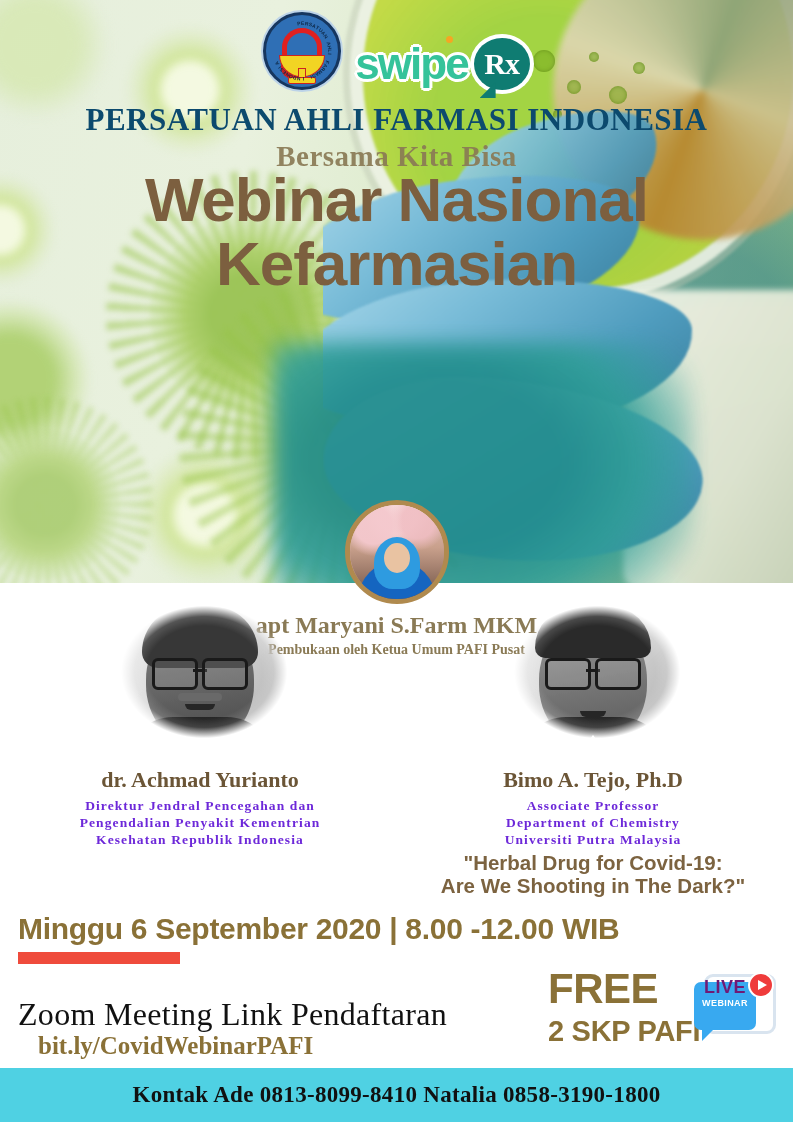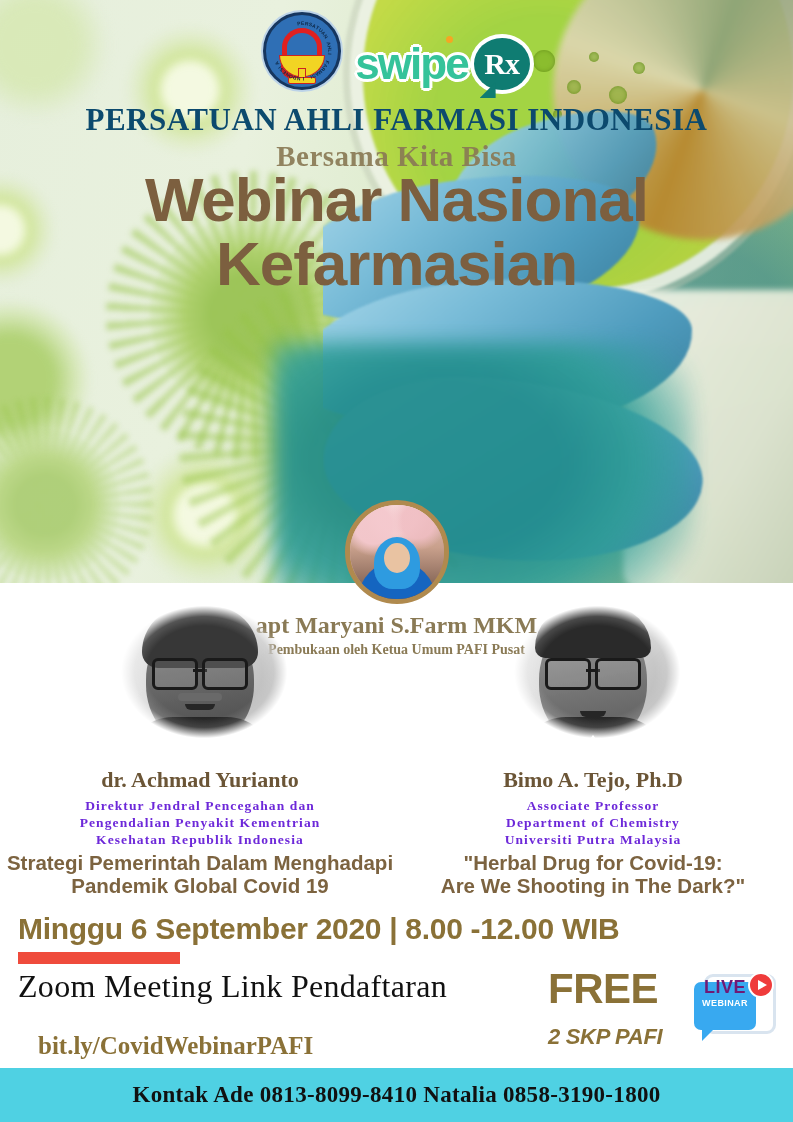--- a/index.html
+++ b/index.html
@@ -208,30 +208,30 @@
   .sp-role{font-family:"Liberation Serif",serif;font-weight:700;font-size:13.5px;color:#6d28d9;letter-spacing:1.1px;line-height:1.25;margin-top:5px;}
   .sp-topic{font-family:"Liberation Sans",sans-serif;font-weight:700;font-size:20.5px;color:#7c6340;line-height:1.12;margin-top:3px;}
 
   
   .datetime{
     position:absolute;left:18px;top:912px;
     font-family:"Liberation Sans",sans-serif;font-weight:700;font-size:30px;color:#8a7137;letter-spacing:-.3px;
   }
   .redbar{position:absolute;left:18px;top:952px;width:162px;height:12px;background:#ef4b3c;}
   .zoomline{
-    position:absolute;left:18px;top:968px;
+    position:absolute;left:18px;top:996px;
     font-family:"Liberation Serif",serif;font-size:32px;color:#111;letter-spacing:.3px;
   }
   .bitly{
     position:absolute;left:38px;top:1032px;
     font-family:"Liberation Serif",serif;font-weight:700;font-size:25px;color:#8a7137;
   }
   .free-block{position:absolute;left:548px;top:968px;text-align:left;}
   .free-big{font-family:"Liberation Sans",sans-serif;font-weight:700;font-size:42px;color:#8a7137;line-height:1;letter-spacing:-.5px;}
-  .free-sub{font-family:"Liberation Sans",sans-serif;font-weight:700;font-size:22px;color:#8a7137;line-height:1;margin-top:16px;letter-spacing:-.3px;font-style:italic;}
+  .free-sub{font-family:"Liberation Sans",sans-serif;font-weight:700;font-size:29px;color:#8a7137;line-height:1;margin-top:7px;letter-spacing:-.3px;}
 
   .live-badge{position:absolute;left:694px;top:972px;width:80px;height:72px;}
   .lb-back{position:absolute;left:10px;top:2px;width:66px;height:54px;border:3px solid #d9e4ef;border-radius:9px;background:transparent;}
   .lb-front{position:absolute;left:0;top:10px;width:62px;height:48px;background:#38a9f0;border-radius:7px;}
   .lb-front::after{content:"";position:absolute;left:8px;bottom:-11px;width:14px;height:14px;background:#38a9f0;clip-path:polygon(0 0,100% 0,0 100%);}
   .lb-live{position:absolute;left:0;top:6px;width:62px;text-align:center;font-family:"Liberation Sans",sans-serif;font-weight:700;font-size:18px;color:#701a75;letter-spacing:.5px;line-height:1;}
   .lb-web{position:absolute;left:0;top:26px;width:62px;text-align:center;font-family:"Liberation Sans",sans-serif;font-weight:700;font-size:9px;color:#fff;letter-spacing:.4px;}
   .lb-play{position:absolute;right:0;top:0;width:26px;height:26px;border-radius:50%;background:#ef3b3b;border:2px solid #fff;box-sizing:border-box;}
   .lb-play::after{content:"";position:absolute;left:8px;top:6px;border-left:9px solid #fff;border-top:5px solid transparent;border-bottom:5px solid transparent;}
 
@@ -359,24 +359,20 @@
       <div class="pt-stache"></div>
       <div class="pt-mouth"></div>
       <div class="pt-shoulder"></div>
     </div>
     <div class="sp-name">dr. Achmad Yurianto</div>
     <div class="sp-role">
       <div>Direktur Jendral Pencegahan dan</div>
       <div>Pengendalian Penyakit Kementrian</div>
       <div>Kesehatan Republik Indonesia</div>
     </div>
-    <div class="sp-topic">
-      <div>Strategi Pemerintah Dalam Menghadapi</div>
-      <div>Pandemik Global Covid  19</div>
-    </div>
   </div>
 
   <div class="speaker-r">
     <div class="portrait">
       <div class="pt-bg"></div>
       <div class="pt-head" style="background:linear-gradient(170deg,#9a9a9a 0%,#7c7c7c 45%,#5a5a5a 100%);"></div>
       <div class="pt-hair" style="height:52px;border-radius:58px 58px 14px 14px;background:#2e2e2e;"></div>
       <div class="pt-glass">
           <i></i>
           <b></b>

